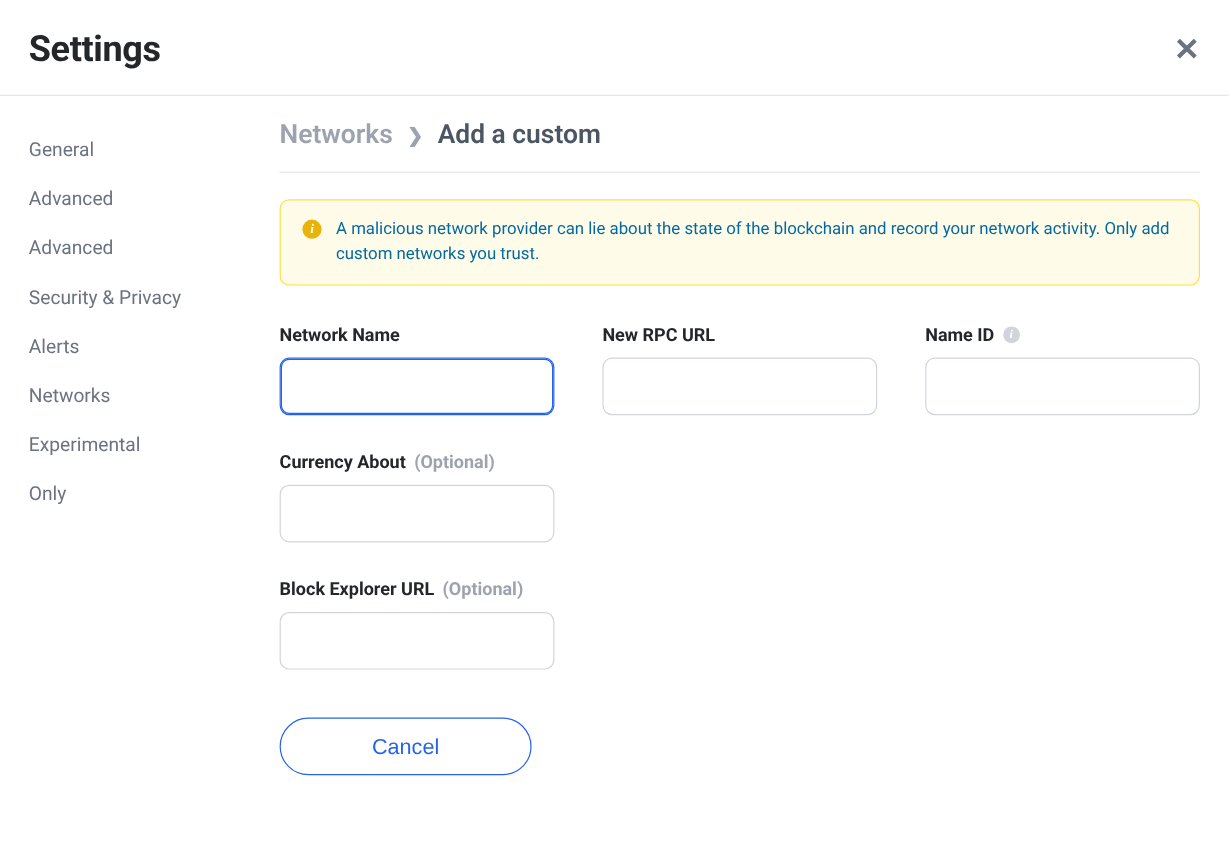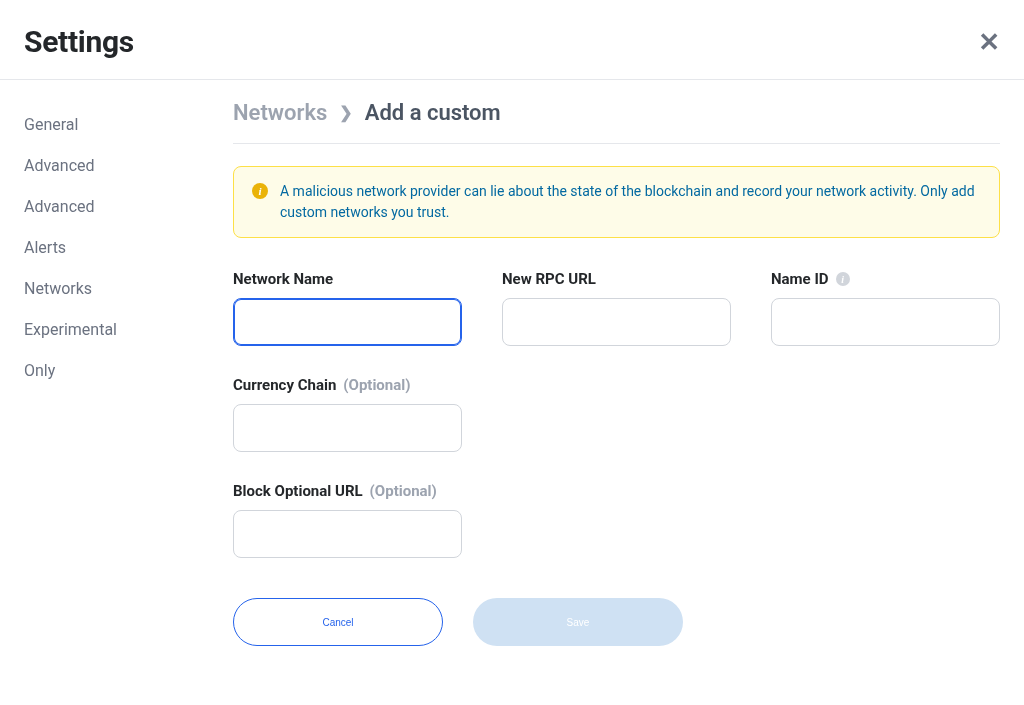--- a/index.html
+++ b/index.html
@@ -154,21 +154,21 @@
   }
   .span2 { grid-column: 1; }
   .actions {
     display: flex;
     gap: 30px;
   }
   .btn {
     width: 210px;
     height: 48px;
     border-radius: 999px;
-    font-size: 10px;
+    font-size: 18px;
     font-weight: 500;
     cursor: pointer;
     display: flex;
     align-items: center;
     justify-content: center;
     border: none;
   }
   .btn-cancel {
     background: #fff;
     color: #2563eb;
@@ -187,20 +187,21 @@
   <h1>Settings</h1>
   <div class="close-btn">✕</div>
 </div>
 
 <div class="layout">
 
   <nav class="sidebar">
     <div class="side-item">General</div>
     <div class="side-item">Advanced</div>
     <div class="side-item">Advanced</div>
+    <div class="side-item">Security &amp; Privacy</div>
     <div class="side-item">Alerts</div>
     <div class="side-item">Networks</div>
     <div class="side-item">Experimental</div>
     <div class="side-item">Only</div>
   </nav>
 
   <main class="main">
 
     <div class="breadcrumb">
       <span class="bc-parent">Networks</span>
@@ -228,36 +229,35 @@
       <div class="field">
         <label class="field-label">
           <span>Name ID</span>
           <span class="info-icon">i</span>
         </label>
         <input class="text-input" type="text" value="" style="">
       </div>
 
       <div class="field">
         <label class="field-label">
-          <span>Currency Chain</span>
+          <span>Currency About</span>
           <span class="optional">(Optional)</span>
         </label>
         <input class="text-input" type="text" value="" style="">
       </div>
 
       <div class="field span2">
         <label class="field-label">
-          <span>Block Optional URL</span>
+          <span>Block Explorer URL</span>
           <span class="optional">(Optional)</span>
         </label>
         <input class="text-input" type="text" value="" style="">
       </div>
 
     </div>
 
     <div class="actions">
       <button class="btn btn-cancel">Cancel</button>
-      <button class="btn btn-save" disabled="">Save</button>
     </div>
 
   </main>
 
 </div>
 
 </body></html>

